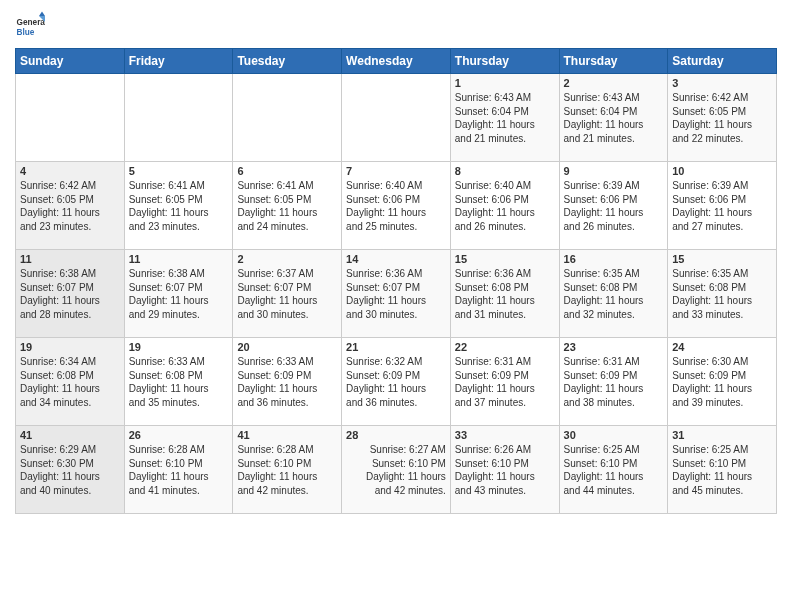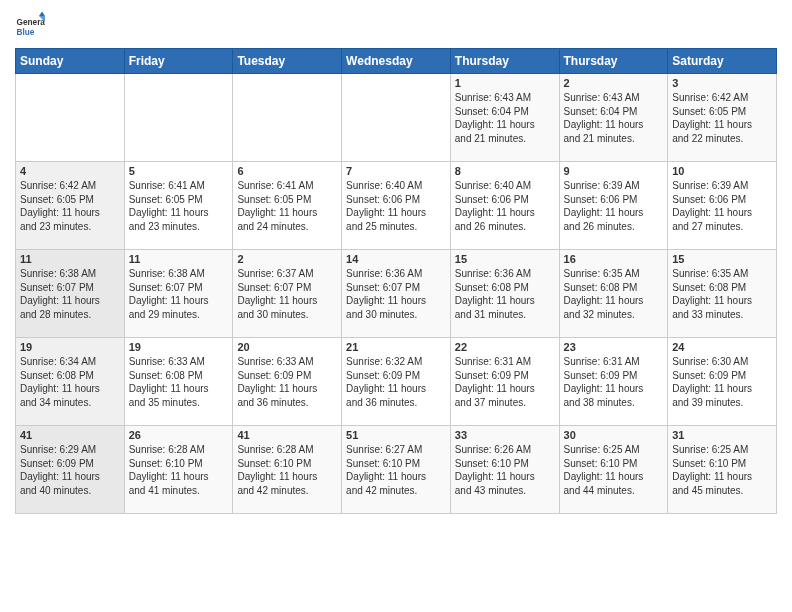--- a/index.html
+++ b/index.html
@@ -299,41 +299,41 @@
             <div class="day-info" style="white-space: pre-line;">Sunrise: 6:30 AM
 Sunset: 6:09 PM
 Daylight: 11 hours
 and 39 minutes.</div>
           </td>
         </tr>
         <tr>
           <td>
             <span class="day-number">41</span>
             <div class="day-info" style="white-space: pre-line;">Sunrise: 6:29 AM
-Sunset: 6:09 PM
+Sunset: 6:30 PM
 Daylight: 11 hours
 and 40 minutes.</div>
           </td>
           <td>
             <span class="day-number">26</span>
             <div class="day-info" style="white-space: pre-line;">Sunrise: 6:28 AM
 Sunset: 6:10 PM
 Daylight: 11 hours
 and 41 minutes.</div>
           </td>
           <td>
             <span class="day-number">41</span>
             <div class="day-info" style="white-space: pre-line;">Sunrise: 6:28 AM
 Sunset: 6:10 PM
 Daylight: 11 hours
 and 42 minutes.</div>
           </td>
           <td>
-            <span class="day-number">51</span>
-            <div class="day-info" style="white-space: pre-line;">Sunrise: 6:27 AM
+            <span class="day-number">28</span>
+            <div class="day-info" style="white-space: pre-line; text-align: right;">Sunrise: 6:27 AM
 Sunset: 6:10 PM
 Daylight: 11 hours
 and 42 minutes.</div>
           </td>
           <td>
             <span class="day-number">33</span>
             <div class="day-info" style="white-space: pre-line;">Sunrise: 6:26 AM
 Sunset: 6:10 PM
 Daylight: 11 hours
 and 43 minutes.</div>

